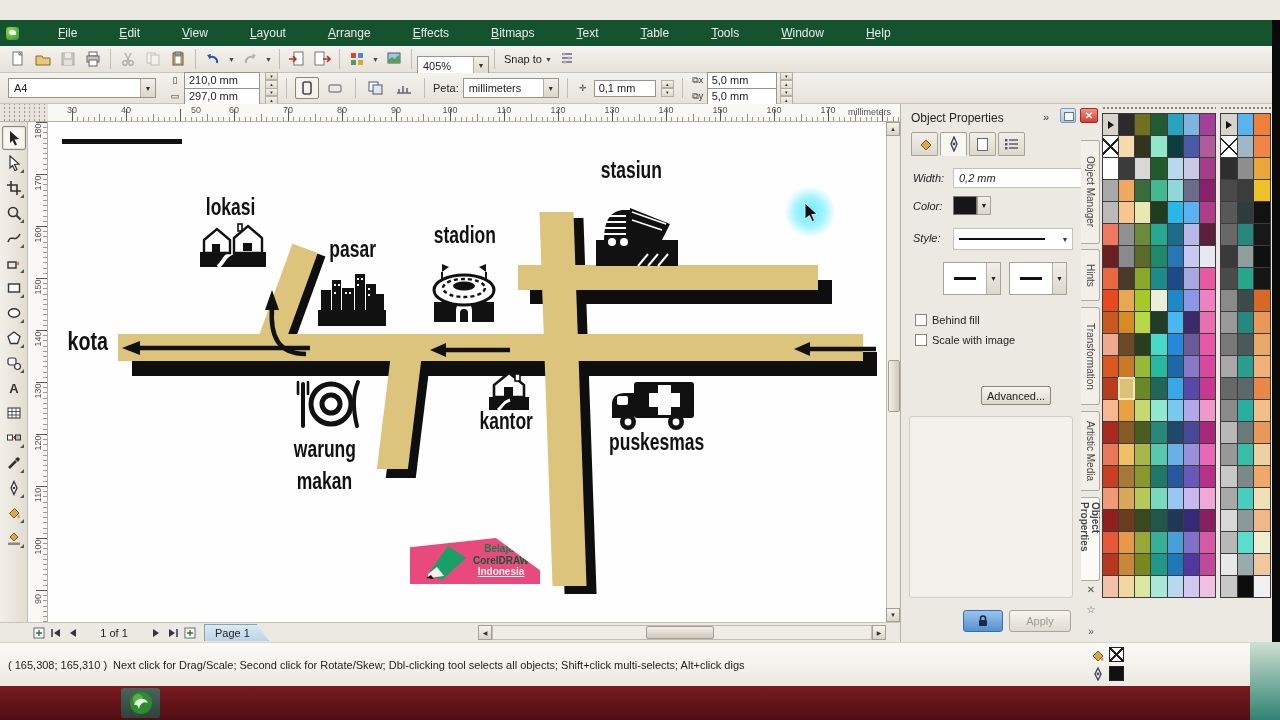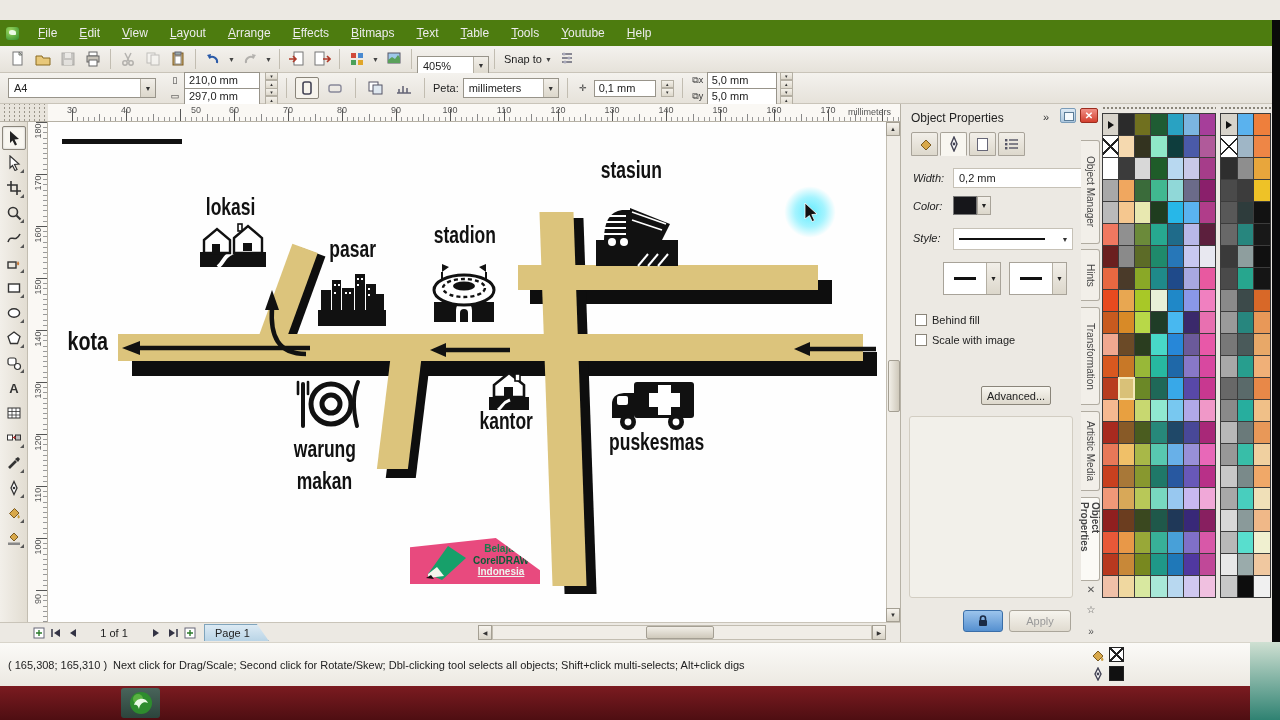--- a/index.html
+++ b/index.html
@@ -7,21 +7,21 @@
   #app { position:relative; width:1280px; height:720px; overflow:hidden; background:#ece9e3; font-size:11px; color:#222; }
   .abs { position:absolute; }
 
   
   .titlebar { left:0; top:0; width:1280px; height:20px; background:linear-gradient(180deg,#4a6b5e,#1f3c33); display:flex; align-items:center; padding-left:4px; }
   .titlebar .apptitle { color:#e8efe9; font-size:11px; margin-left:6px; white-space:nowrap; }
   .corel-badge { width:13px; height:13px; border-radius:3px; background:radial-gradient(circle at 35% 30%,#9fd95e,#2e8c2e); position:relative; flex:0 0 auto; }
   .corel-badge::after { content:""; position:absolute; left:3px; top:3px; width:7px; height:5px; border-radius:60% 80% 20% 60%; background:#eafbe6; }
 
   
-  .menubar { left:0; top:20px; width:1280px; height:26px; background:#4d7c0f; display:flex; align-items:center; gap:0; padding-left:6px; }
+  .menubar { left:0; top:20px; width:1280px; height:26px; background:#14532d; display:flex; align-items:center; gap:20px; padding-left:6px; }
   .menubar .menu-item { color:#ececec; font-size:12px; padding:4px 11px; cursor:default; }
   .menubar .menu-item:first-letter { text-decoration:underline; }
 
   
   .stdbar { left:0; top:46px; width:1280px; height:27px; background:linear-gradient(180deg,#f4f2ee,#e6e2da); border-bottom:1px solid #c9c4b9; display:flex; align-items:center; padding-left:6px; gap:1px; }
   .propbar { left:0; top:73px; width:1280px; height:31px; background:linear-gradient(180deg,#f4f2ee,#e6e2da); border-bottom:1px solid #c9c4b9; display:flex; align-items:center; padding-left:8px; gap:4px; }
   .tbtn { width:24px; height:22px; display:flex; align-items:center; justify-content:center; border-radius:2px; flex:0 0 auto; }
   .tbtn.dis { opacity:.38; filter:grayscale(1); }
   .tsep { width:1px; height:20px; background:#c2bdb1; margin:0 4px; flex:0 0 auto; }
   .drop { width:11px; height:22px; display:flex; align-items:center; justify-content:center; font-size:7px; color:#444; }
@@ -146,21 +146,21 @@
   <span class="menu-item">File</span>
       <span class="menu-item">Edit</span>
       <span class="menu-item">View</span>
       <span class="menu-item">Layout</span>
       <span class="menu-item">Arrange</span>
       <span class="menu-item">Effects</span>
       <span class="menu-item">Bitmaps</span>
       <span class="menu-item">Text</span>
       <span class="menu-item">Table</span>
       <span class="menu-item">Tools</span>
-      <span class="menu-item">Youtube</span>
+      <span class="menu-item">Window</span>
       <span class="menu-item">Help</span>
     </div>
 
   <div class="abs stdbar">
     <span class="tbtn">
         <svg width="16" height="16">
           <rect x="3" y="1" width="9" height="13" fill="#fff" stroke="#777"></rect>
           <path d="M9 1 l3 3 h-3 z" fill="#cfe8c2" stroke="#777"></path>
         </svg>
       </span>
@@ -785,21 +785,21 @@
             <g fill="#556">
               <rect x="1" y="2" width="2.4" height="2.4"></rect>
               <rect x="1" y="6" width="2.4" height="2.4"></rect>
               <rect x="1" y="10" width="2.4" height="2.4"></rect>
             </g>
           </svg>
         </span>
     </div>
 
     <span class="d-row" style="top:68px;">Width:</span>
-    <span class="flatcombo" style="left:52px;top:64px;width:144px;height:20px;">
+    <span class="flatcombo" style="left:52px;top:64px;width:144px;height:20px;font-style:italic;">
         <span>0,2 mm</span>
         <span class="arr">▼</span>
       </span>
 
     <span class="d-row" style="top:96px;">Color:</span>
     <span class="colorbtn" style="left:52px;top:92px;"></span>
     <span class="colordrop" style="left:76px;top:92px;">▼</span>
 
     <span class="d-row" style="top:128px;">Style:</span>
     <span class="flatcombo" style="left:52px;top:124px;width:120px;height:22px;">

